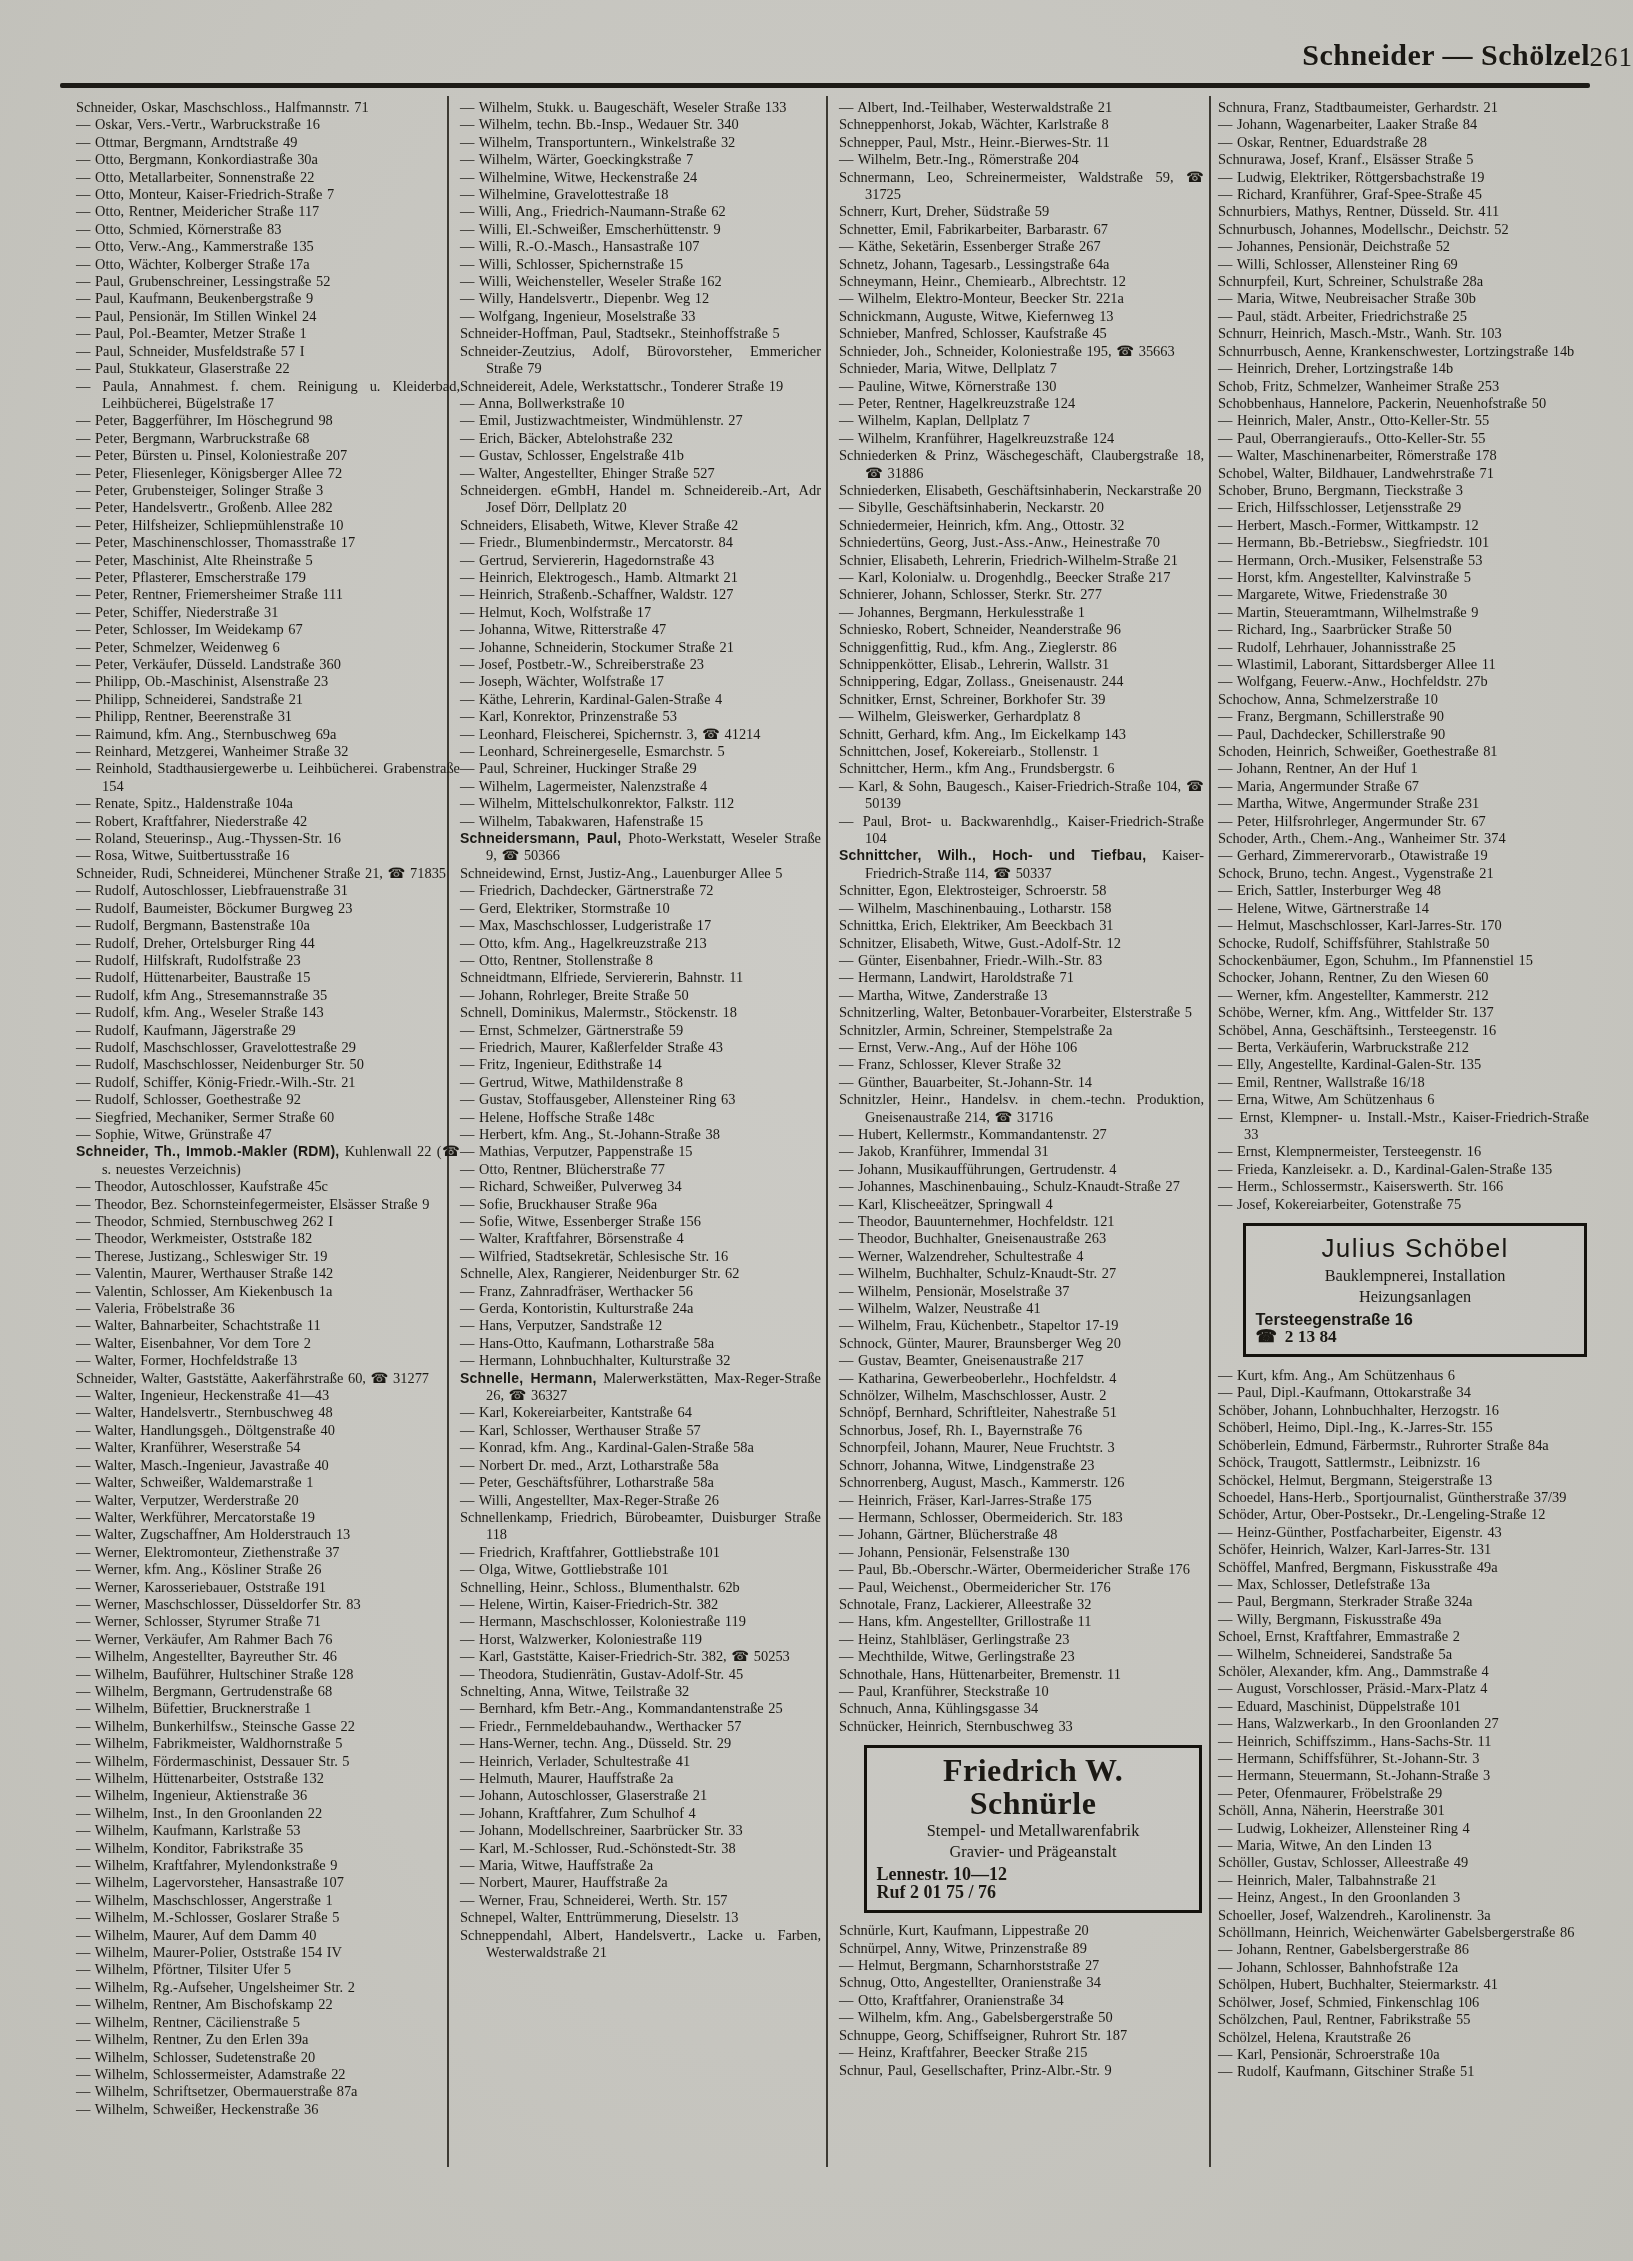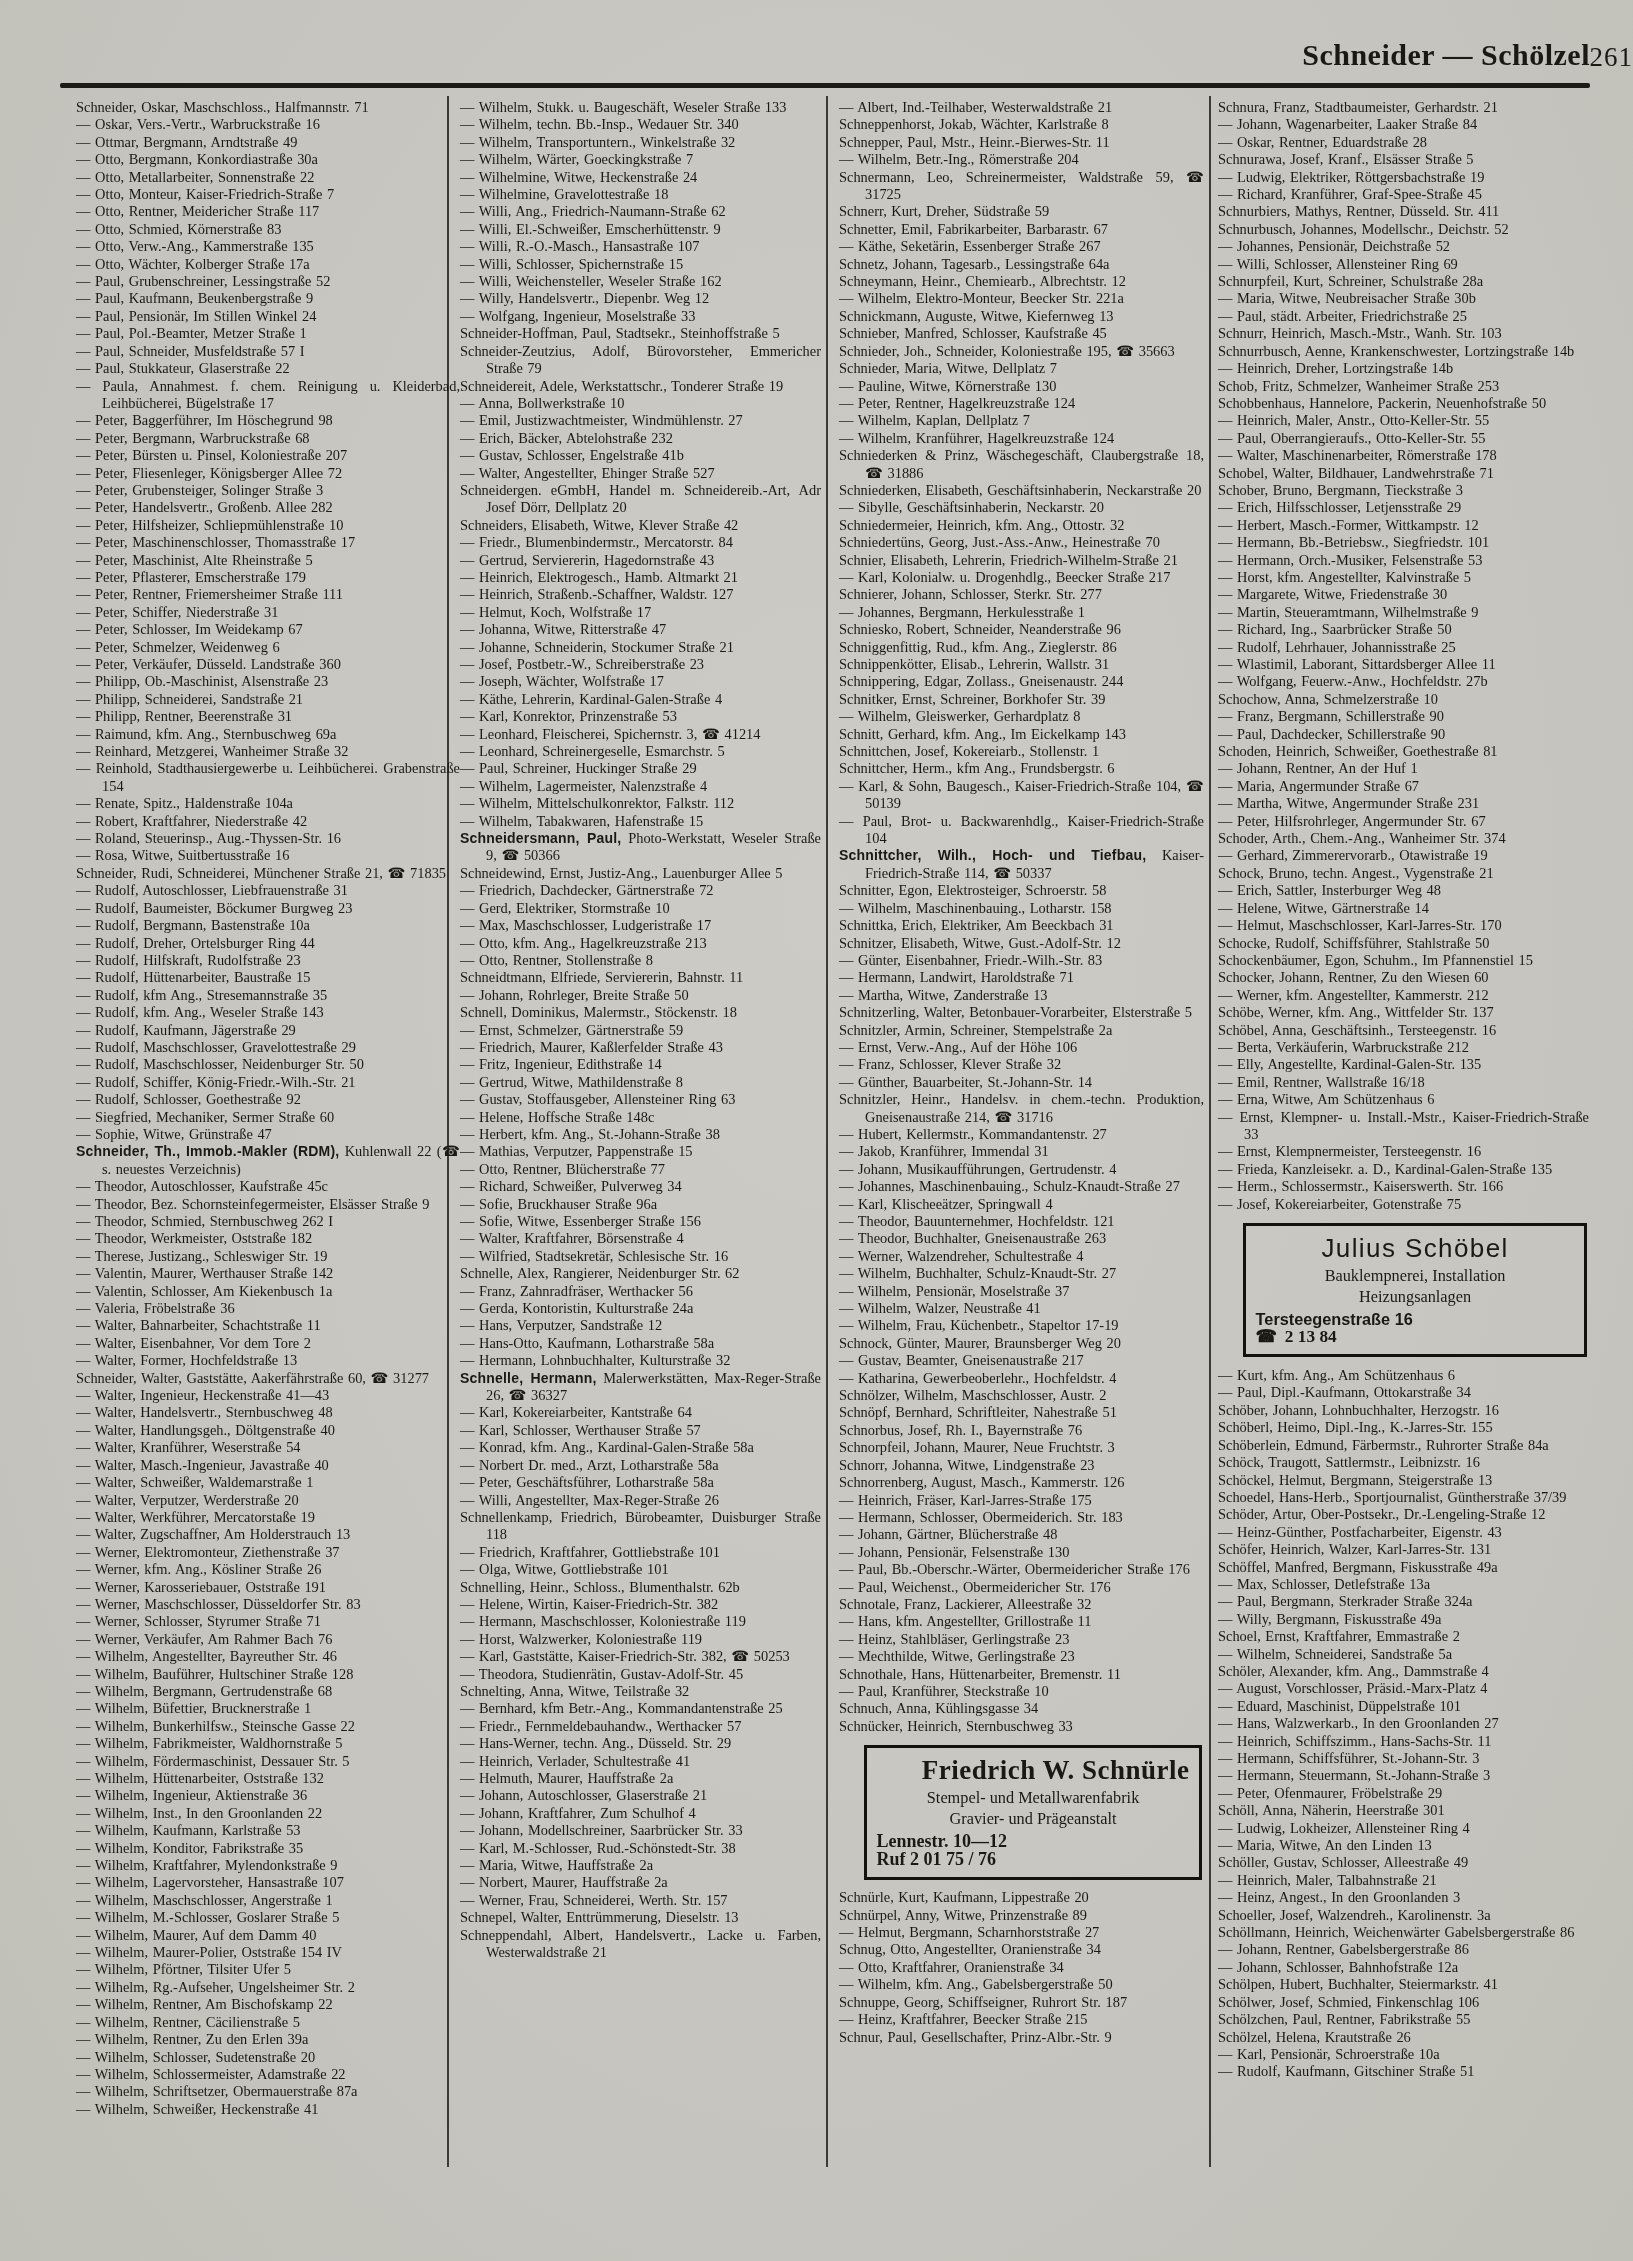--- a/index.html
+++ b/index.html
@@ -39,22 +39,22 @@
     font-size:14px;letter-spacing:0.2px;
   }
   .adbox{
     border:3.8px solid #14120d;
     margin:9.6px 1.9px 9.6px 25px;
     padding:6.7px 9.6px 8.6px 9.6px;
     text-indent:0;text-align:center;
     background:rgba(255,255,255,0.03);
   }
   .adbox .ad-title-serif{
-    font-family:"Liberation Serif", serif;font-weight:700;font-size:27px;
-    line-height:33px;letter-spacing:0.5px;text-align:right;
+    font-family:"Liberation Serif", serif;font-weight:700;font-size:32px;
+    line-height:33px;letter-spacing:0.5px;
   }
   .adbox .ad-title-sans{
     font-family:"Liberation Sans", sans-serif;font-weight:400;font-size:26px;
     line-height:33px;letter-spacing:1.4px;
   }
   .adbox .ad-line{font-size:16.3px;line-height:21px;}
   .adbox .ad-bottom{
     display:flex;justify-content:space-between;align-items:baseline;
     font-weight:700;font-size:17.3px;margin-top:3.8px;flex-direction:column;
   }
@@ -180,21 +180,21 @@
     <div class="entry">— Wilhelm, Maurer, Auf dem Damm 40</div>
     <div class="entry">— Wilhelm, Maurer-Polier, Oststraße 154 IV</div>
     <div class="entry">— Wilhelm, Pförtner, Tilsiter Ufer 5</div>
     <div class="entry">— Wilhelm, Rg.-Aufseher, Ungelsheimer Str. 2</div>
     <div class="entry">— Wilhelm, Rentner, Am Bischofskamp 22</div>
     <div class="entry">— Wilhelm, Rentner, Cäcilienstraße 5</div>
     <div class="entry">— Wilhelm, Rentner, Zu den Erlen 39a</div>
     <div class="entry">— Wilhelm, Schlosser, Sudetenstraße 20</div>
     <div class="entry">— Wilhelm, Schlossermeister, Adamstraße 22</div>
     <div class="entry">— Wilhelm, Schriftsetzer, Obermauerstraße 87a</div>
-    <div class="entry">— Wilhelm, Schweißer, Heckenstraße 41</div>
+    <div class="entry">— Wilhelm, Schweißer, Heckenstraße 36</div>
   </div>
 <div class="col" style="left:460px;width:361px">
     <div class="entry">— Wilhelm, Stukk. u. Baugeschäft, Weseler Straße 133</div>
     <div class="entry">— Wilhelm, techn. Bb.-Insp., Wedauer Str. 340</div>
     <div class="entry">— Wilhelm, Transportuntern., Winkelstraße 32</div>
     <div class="entry">— Wilhelm, Wärter, Goeckingkstraße 7</div>
     <div class="entry">— Wilhelmine, Witwe, Heckenstraße 24</div>
     <div class="entry">— Wilhelmine, Gravelottestraße 18</div>
     <div class="entry">— Willi, Ang., Friedrich-Naumann-Straße 62</div>
     <div class="entry">— Willi, El.-Schweißer, Emscherhüttenstr. 9</div>

